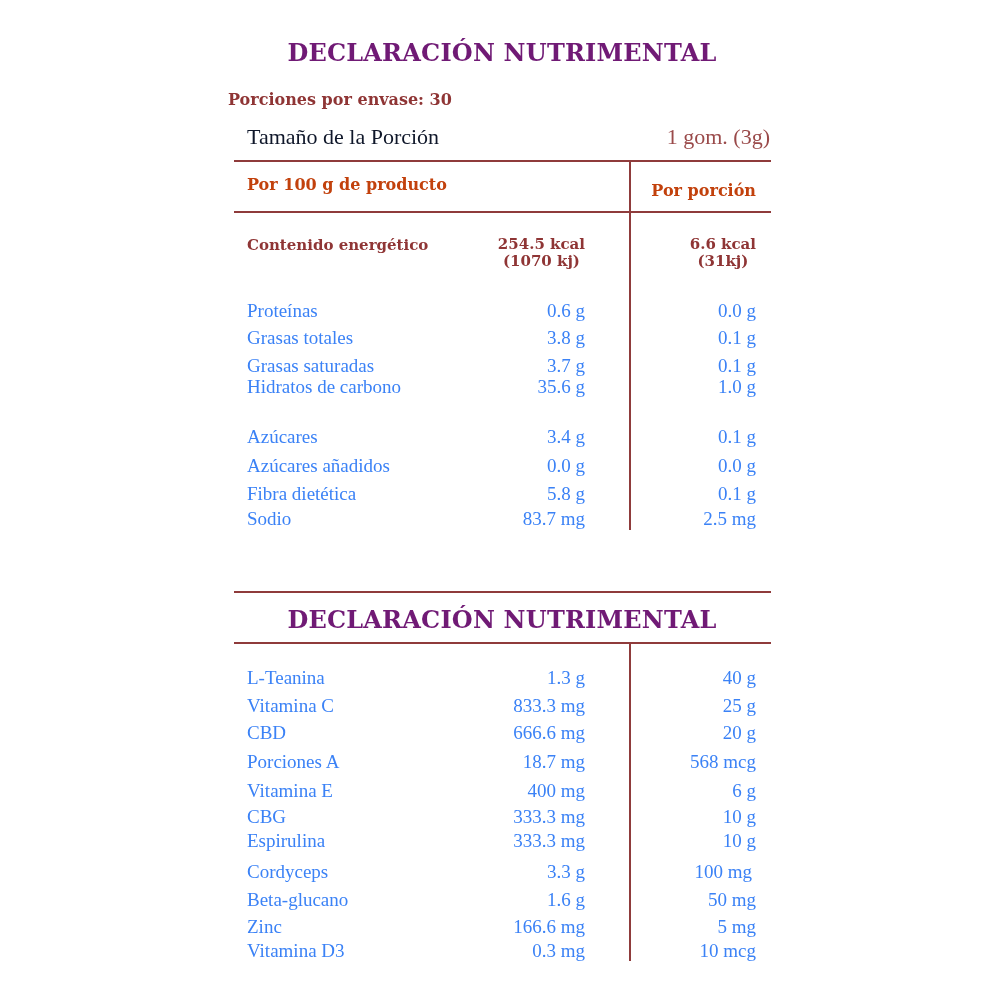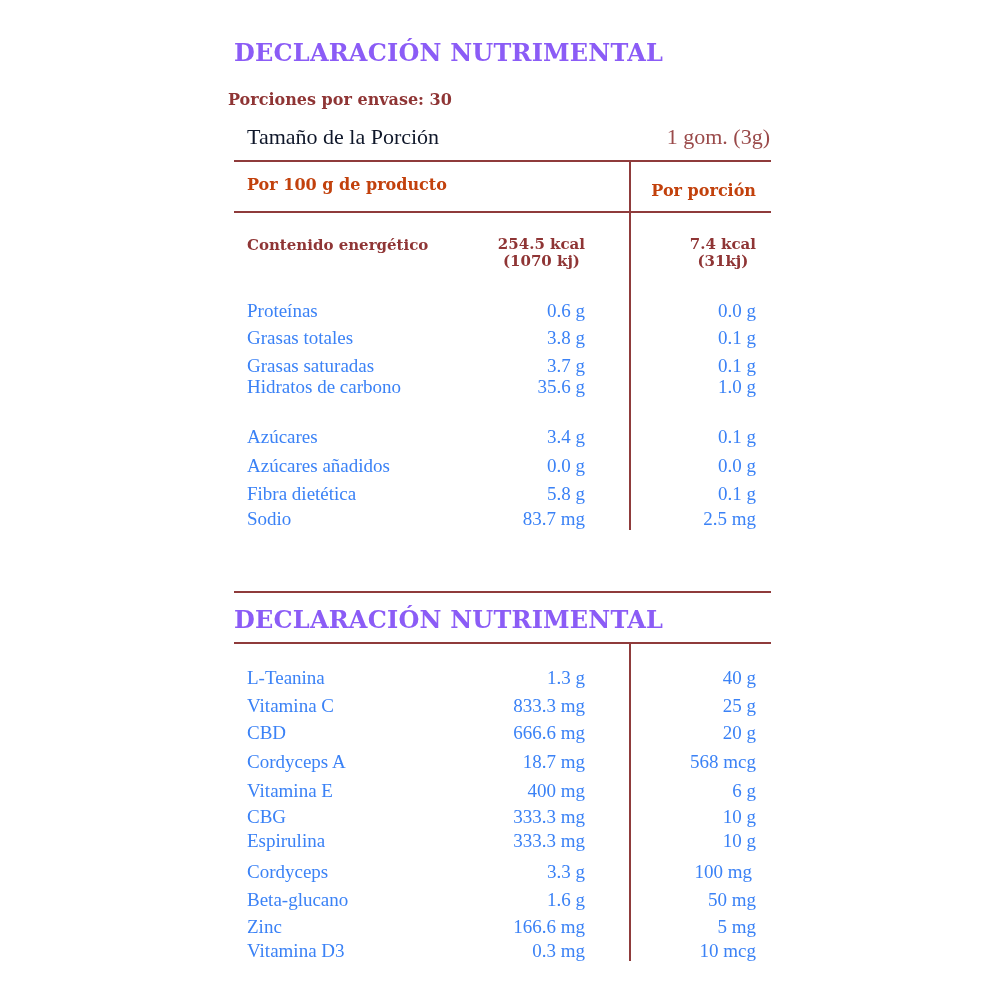--- a/index.html
+++ b/index.html
@@ -1,20 +1,20 @@
 <!DOCTYPE html>
 <html><head>
 <meta charset="utf-8">
 <style>
   html, body { margin: 0; padding: 0; background: #ffffff; }
   body { width: 1000px; height: 1000px; position: relative; overflow: hidden;
          font-family: "DejaVu Serif", "Liberation Serif", serif; color: #8a3a3a; }
   .abs { position: absolute; }
-  .title { left: 234px; width: 536px; text-align: left; font-family: "DejaVu Serif", serif;
-           font-weight: bold; font-size: 24px; letter-spacing: 0.2px; color: #8b5cf6; }
+  .title { left: 234px; width: 536px; text-align: center; font-family: "DejaVu Serif", serif;
+           font-weight: bold; font-size: 24px; letter-spacing: 0.2px; color: #701a75; }
   .hline { position: absolute; left: 234px; width: 537px; height: 2px; background: #8f3b3b; }
   .vline { position: absolute; left: 629px; width: 2px; background: #8f3b3b; }
   .porciones { left: 228px; top: 90px; font-weight: bold; font-size: 16px; color: #8f3535; text-align: center; }
   .tam-label { left: 247px; top: 124px; font-size: 19px; color: #0f172a; font-family: "Liberation Serif", serif; font-size: 22px; }
   .tam-value { right: 230px; top: 124px; font-size: 22px; color: #9a4a4a; font-family: "Liberation Serif", serif; text-align: right; }
   .colhead { font-weight: bold; font-size: 16px; color: #c2410c; }
   .row { position: absolute; left: 247px; width: 509px; height: 24px; font-family: "Liberation Serif", serif;
          font-size: 19px; color: #3b82f6; }
   .row .name { position: absolute; left: 0; top: 0; }
   .row .v100 { position: absolute; right: 171px; top: 0; text-align: right; }
@@ -39,21 +39,21 @@
 <div class="hline" style="top:211px;"></div>
 <div class="vline" style="top:160px; height:370px;"></div>
 
 <div class="energy">
   <span class="name">Contenido energético</span>
   <span class="v100">
     <span>254.5 kcal</span><br>
     <span>(1070 kj)</span>
   </span>
   <span class="vpor">
-    <span>7.4 kcal</span><br>
+    <span>6.6 kcal</span><br>
     <span>(31kj)</span>
   </span>
 </div>
 
 <div class="row" style="top:300px;">
     <span class="name">Proteínas</span>
     <span class="v100">0.6 g</span>
     <span class="vpor">0.0 g</span>
   </div>
 <div class="row" style="top:327px;">
@@ -106,21 +106,21 @@
     <span class="name">Vitamina C</span>
     <span class="v100">833.3 mg</span>
     <span class="vpor">25 g</span>
   </div>
 <div class="row" style="top:722px;">
     <span class="name">CBD</span>
     <span class="v100">666.6 mg</span>
     <span class="vpor">20 g</span>
   </div>
 <div class="row" style="top:751px;">
-    <span class="name">Cordyceps A</span>
+    <span class="name">Porciones A</span>
     <span class="v100">18.7 mg</span>
     <span class="vpor">568 mcg</span>
   </div>
 <div class="row" style="top:780px;">
     <span class="name">Vitamina E</span>
     <span class="v100">400 mg</span>
     <span class="vpor">6 g</span>
   </div>
 <div class="row" style="top:806px;text-decoration:underline;">
     <span class="name">CBG</span>

